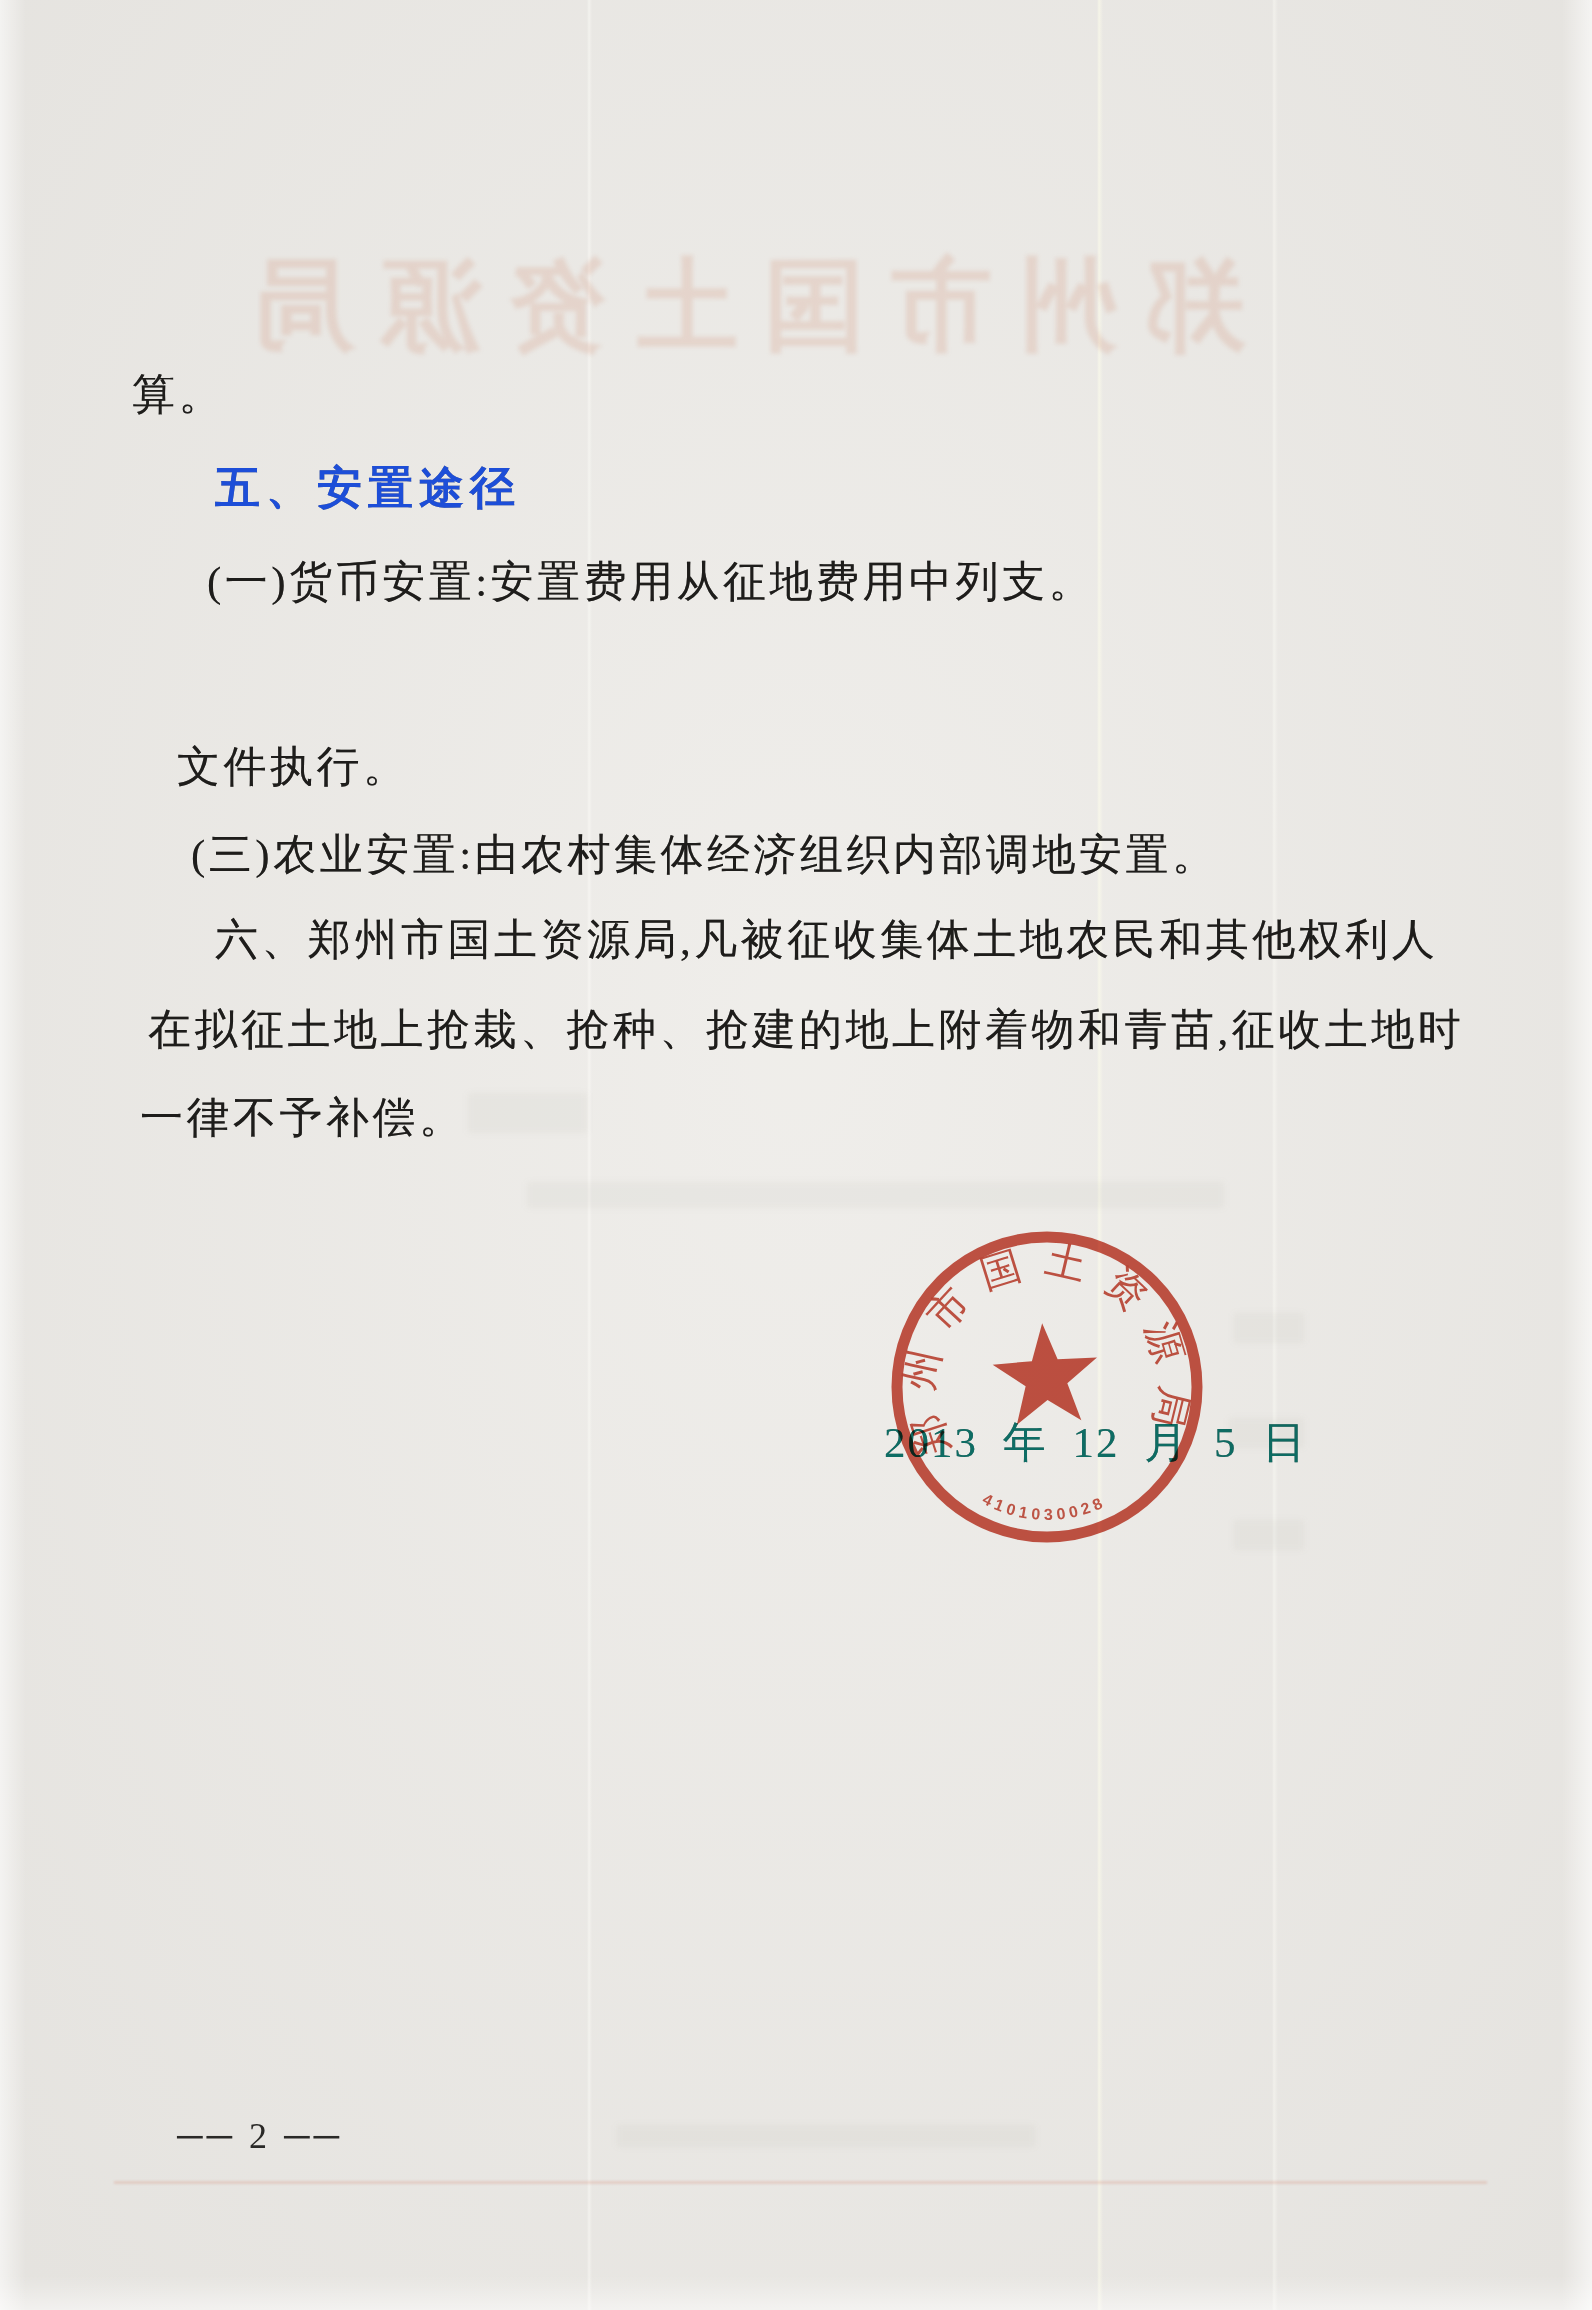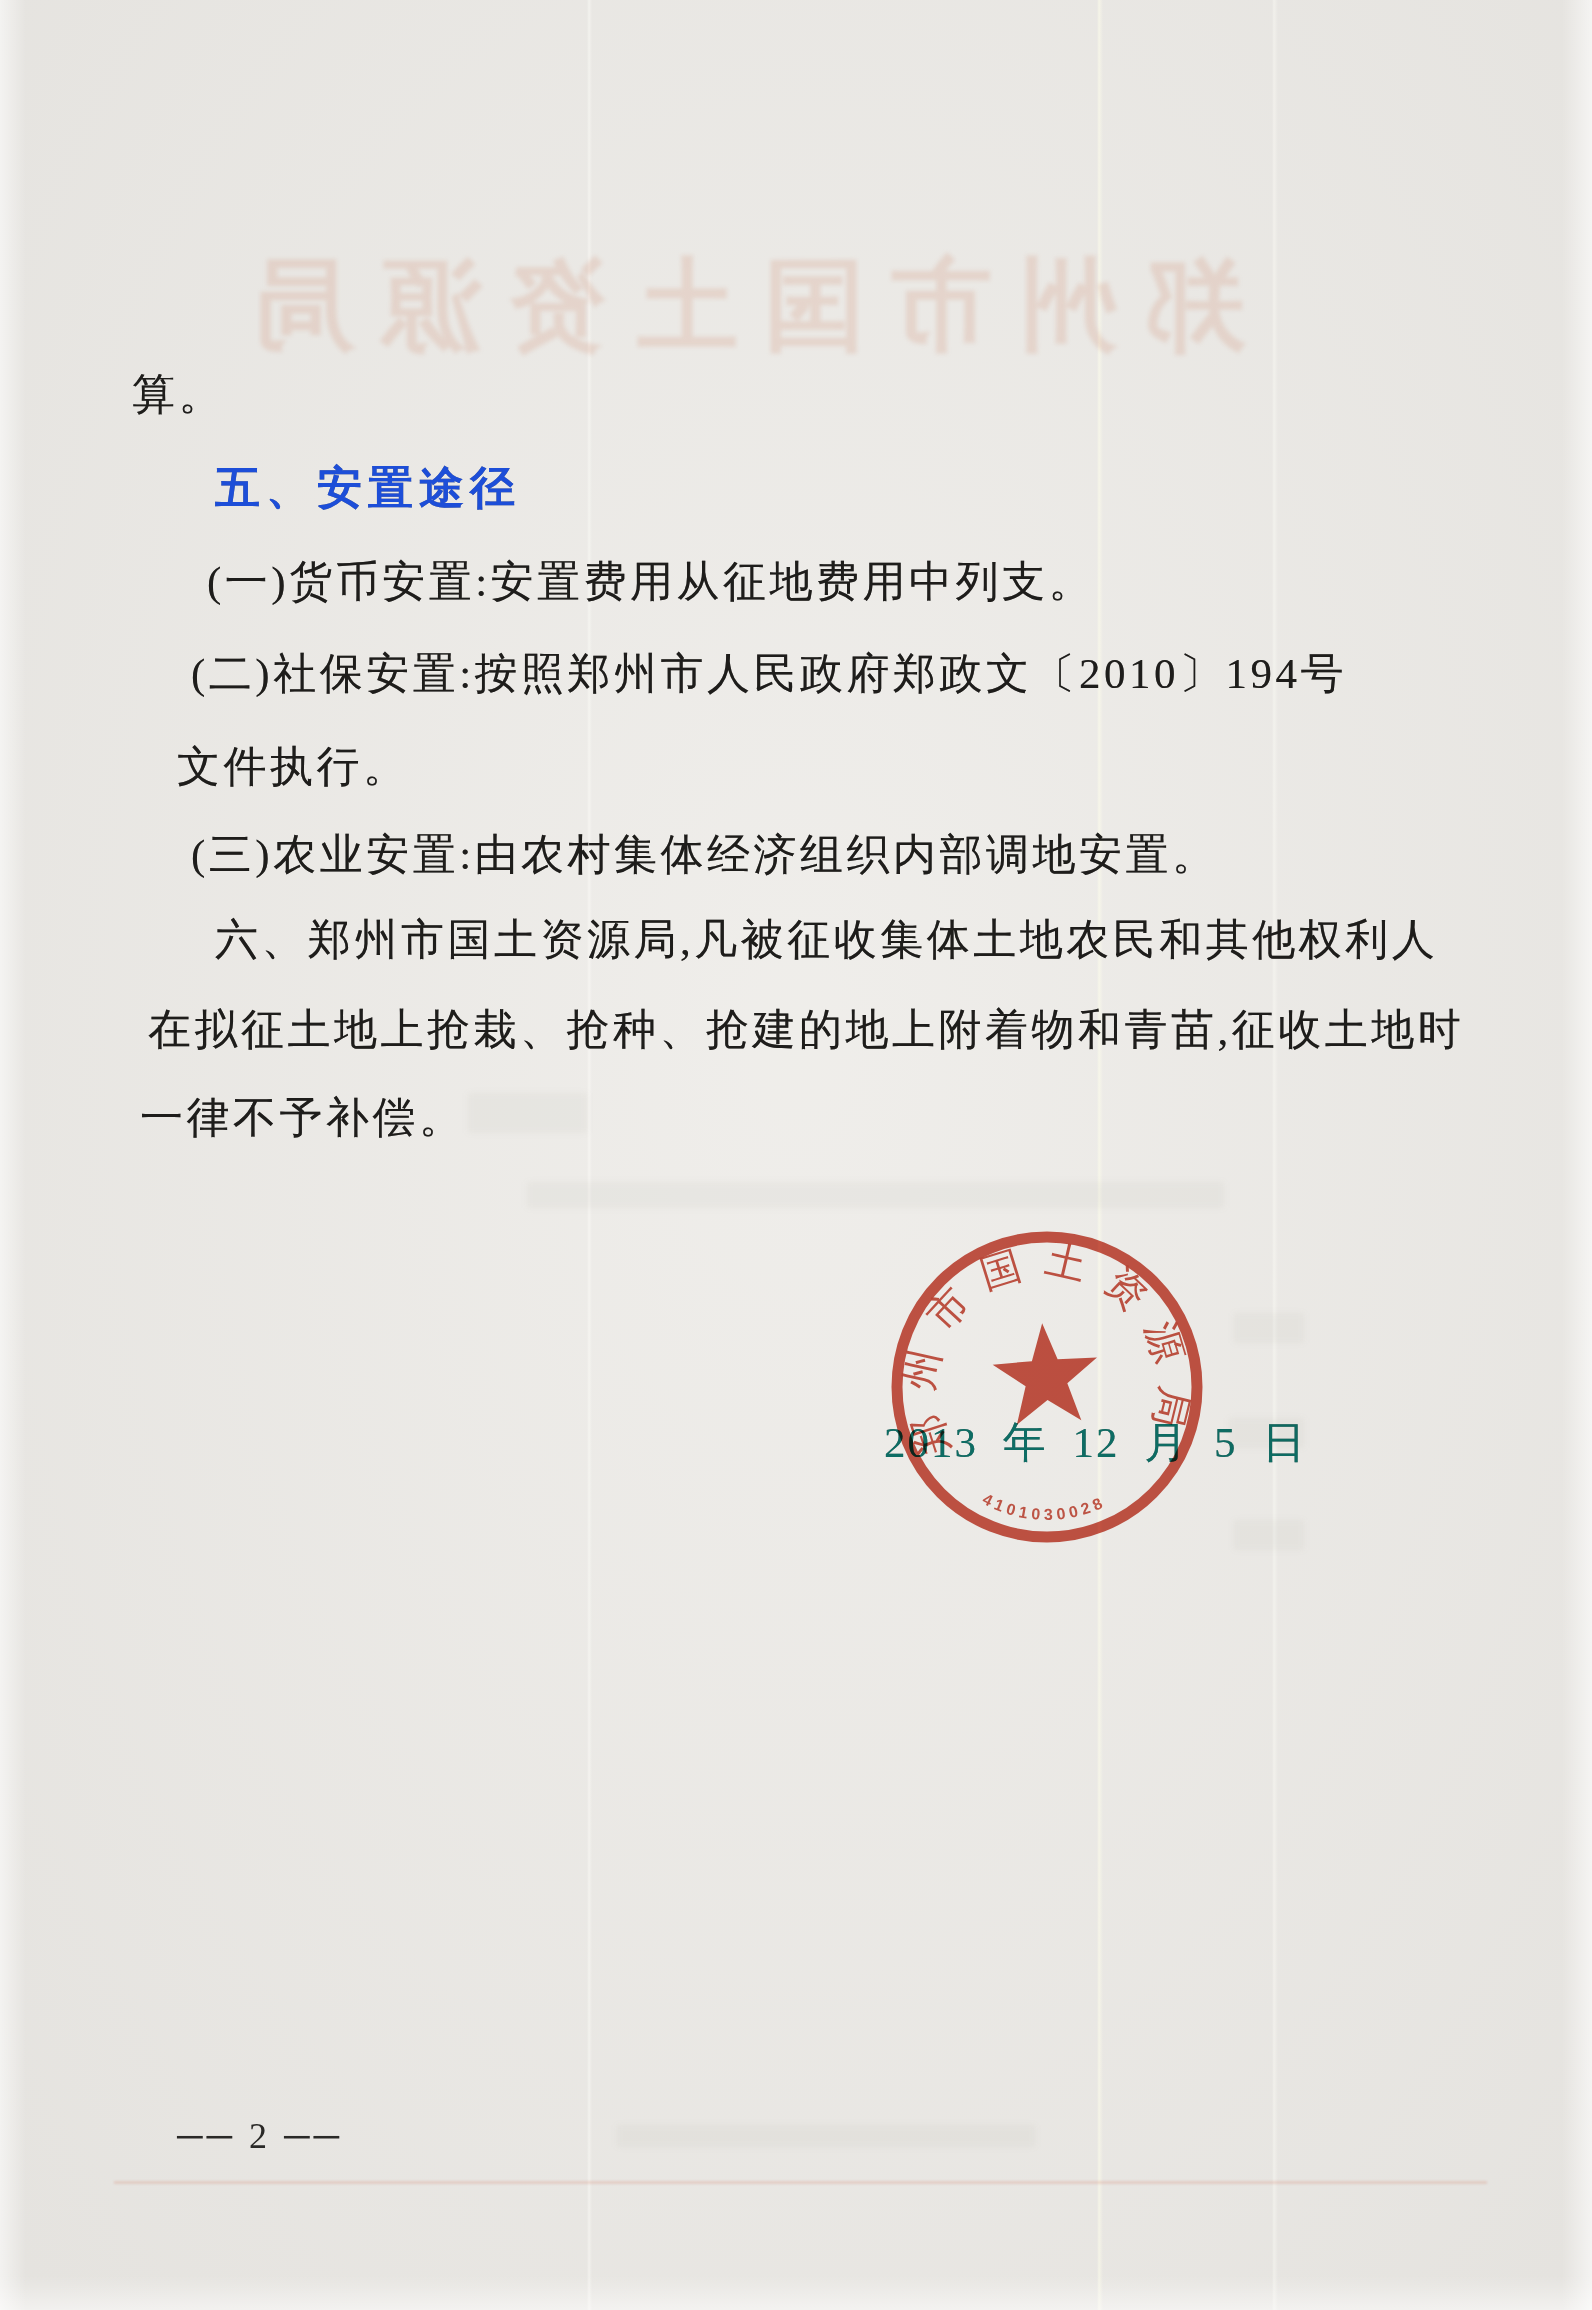--- a/index.html
+++ b/index.html
@@ -83,21 +83,20 @@
   <div class="ghost-smudge" style="left:1234px;top:1313px;width:70px;height:30px;"></div>
   <div class="ghost-smudge" style="left:1229px;top:1418px;width:75px;height:30px;"></div>
   <div class="ghost-smudge" style="left:1234px;top:1520px;width:70px;height:30px;"></div>
   <div class="ghost-smudge" style="left:468px;top:1093px;width:119px;height:40px;"></div>
   <div class="ghost-smudge" style="left:617px;top:2125px;width:418px;height:22px;"></div>
   <div class="ghost-rule"></div>
 
   <div class="line" style="left:132px;top:366px;">算。</div>
   <div class="line heading" style="left:215px;top:458px;">五、安置途径</div>
   <div class="line" style="left:207px;top:553px;">(一)货币安置:安置费用从征地费用中列支。</div>
-  <div class="line" style="left:191px;top:645px;">(二)社保安置:按照郑州市人民政府郑政文〔2010〕194号</div>
   <div class="line" style="left:132px;top:738px;margin-left:45px;">文件执行。</div>
   <div class="line" style="left:191px;top:826px;">(三)农业安置:由农村集体经济组织内部调地安置。</div>
   <div class="line" style="left:215px;top:911px;">六、郑州市国土资源局,凡被征收集体土地农民和其他权利人</div>
   <div class="line" style="left:148px;top:1001px;">在拟征土地上抢栽、抢种、抢建的地上附着物和青苗,征收土地时</div>
   <div class="line" style="left:140px;top:1089px;">一律不予补偿。</div>
 
   <svg class="stamp" viewBox="0 0 334 334" aria-hidden="true">
     <defs>
       <path id="seal-name-arc" d="M 75.3 231.3 A 112 112 0 1 1 258.7 231.3" fill="none"></path>
       <path id="seal-serial-arc" d="M 94.6 278.5 A 133 133 0 0 0 239.4 278.5" fill="none"></path>

